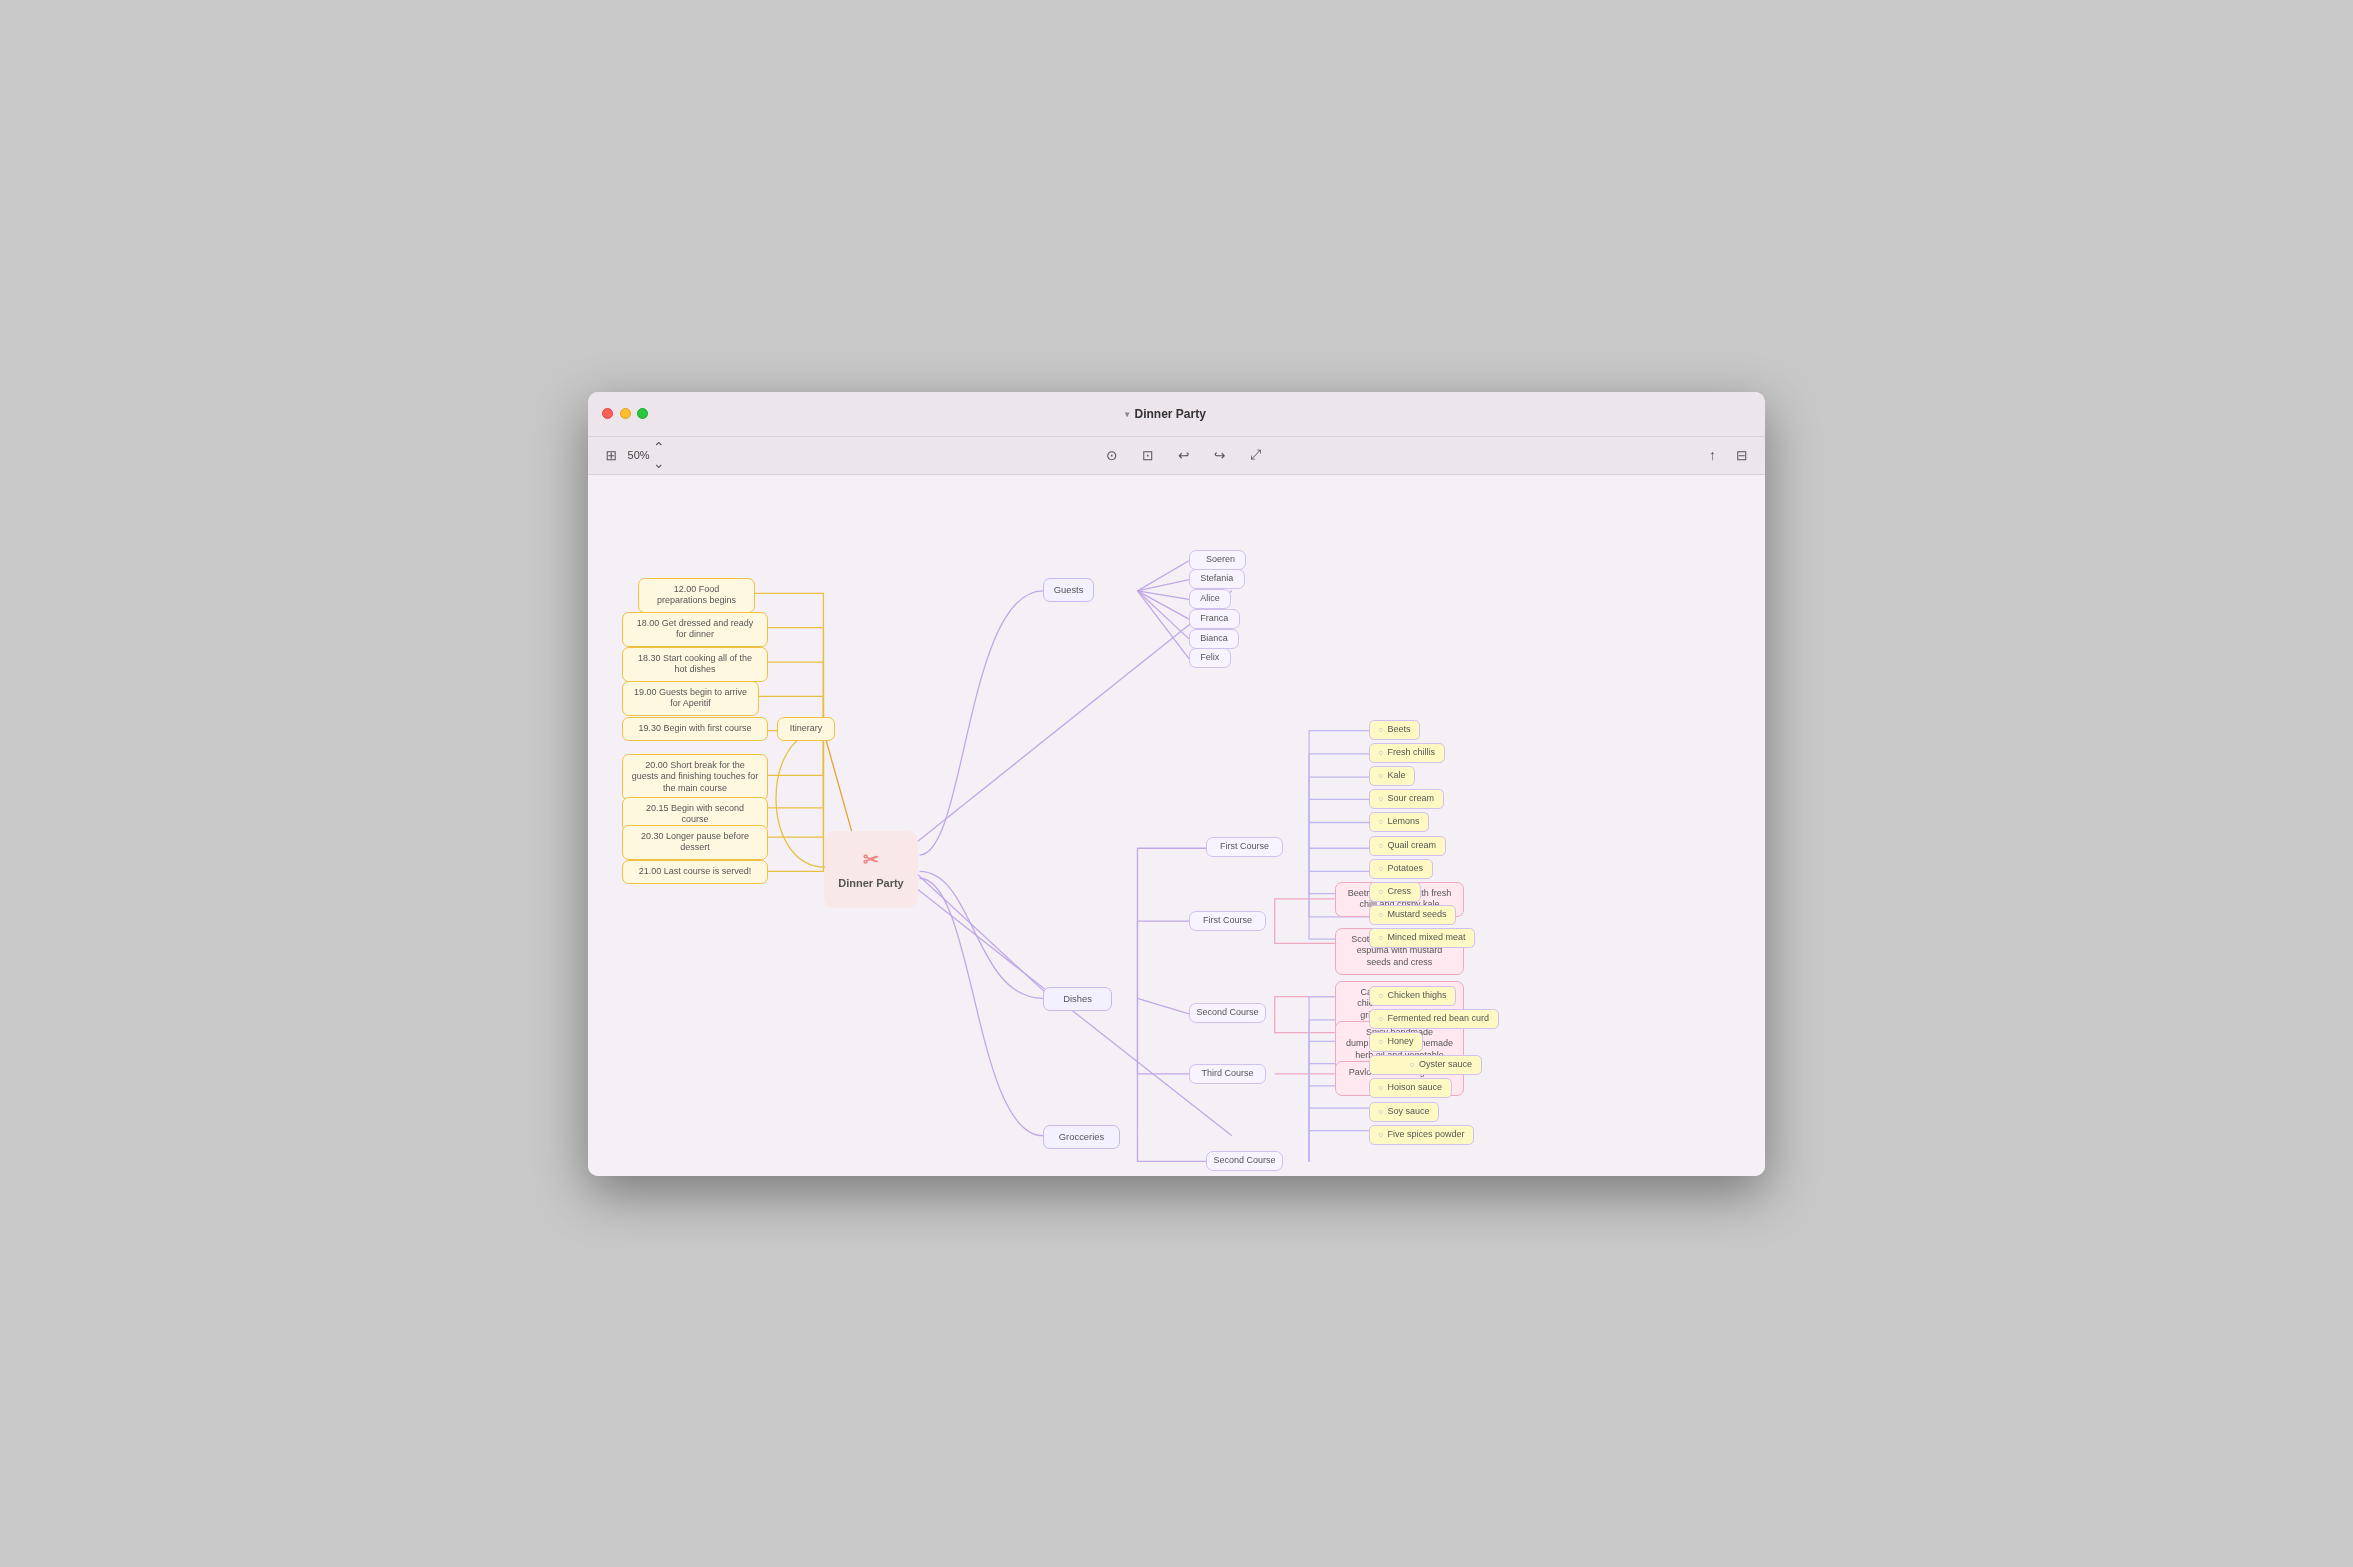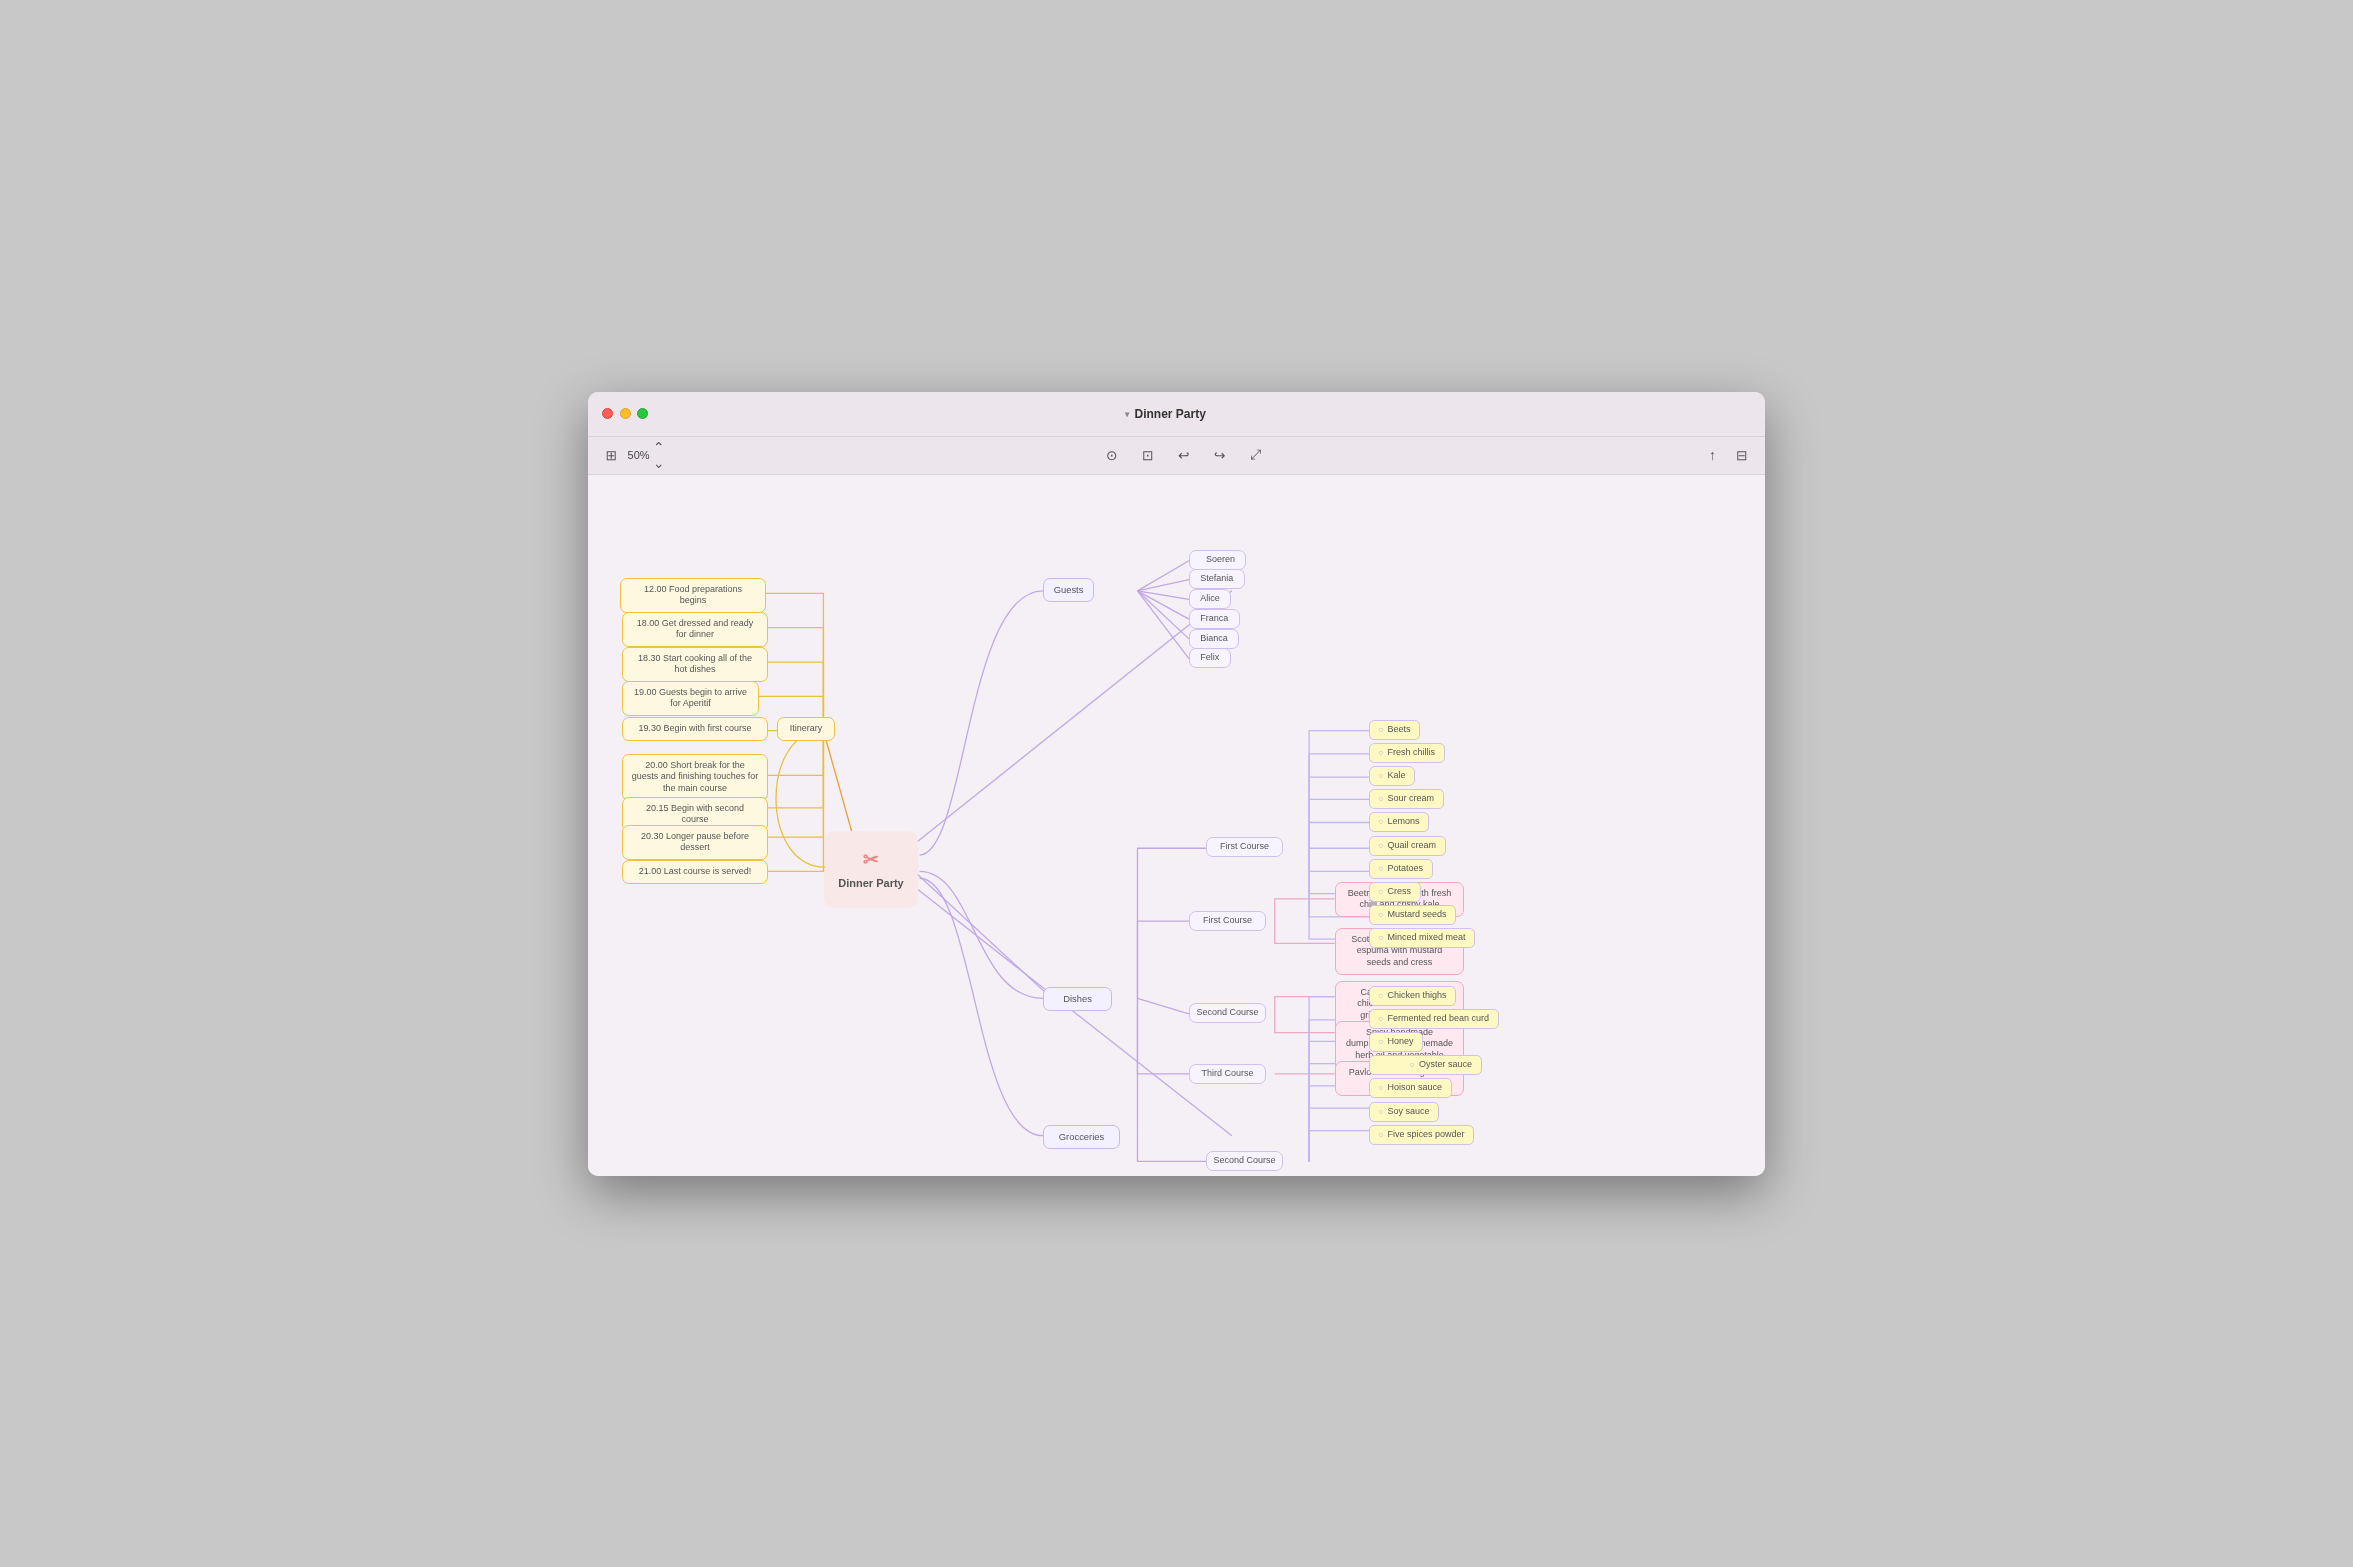--- a/index.html
+++ b/index.html
@@ -320,21 +320,21 @@
         <path d="M 840 800 L 840 686 L 910 686" stroke="#c0b8f0" stroke-width="1.5" fill="none"></path>
         <path d="M 840 800 L 840 712 L 910 712" stroke="#c0b8f0" stroke-width="1.5" fill="none"></path>
         <path d="M 840 800 L 840 738 L 910 738" stroke="#c0b8f0" stroke-width="1.5" fill="none"></path>
         <path d="M 840 800 L 840 764 L 910 764" stroke="#c0b8f0" stroke-width="1.5" fill="none"></path>
       </svg>
 
       <div class="node node-yellow" style="left:189px; top:242px; width:58px;">
         <span>Itinerary</span>
       </div>
 
-      <div class="node node-yellow" style="left:32px; top:103px; width:146px;">
+      <div class="node node-yellow" style="left:50px; top:103px; width:117px;">
         <span>12.00 Food preparations begins</span>
       </div>
       <div class="node node-yellow" style="left:34px; top:137px; width:146px;">
         <span>18.00 Get dressed and ready for dinner</span>
       </div>
       <div class="node node-yellow" style="left:34px; top:172px; width:146px;">
         <span>18.30 Start cooking all of the hot dishes</span>
       </div>
       <div class="node node-yellow" style="left:34px; top:206px; width:137px;">
         <span>19.00 Guests begin to arrive for Aperitif</span>
@@ -419,21 +419,21 @@
       <div class="node node-light-purple" style="left:618px; top:362px; width:77px; text-align:center;">
         <span>First Course</span>
       </div>
 
       <div class="node node-circle-purple" style="left:781px; top:245px;">
         <span>Beets</span>
       </div>
       <div class="node node-circle-purple" style="left:781px; top:268px;">
         <span>Fresh chillis</span>
       </div>
-      <div class="node node-circle-purple" style="left:781px; top:291px;border-radius:6px;">
+      <div class="node node-circle-purple" style="left:781px; top:291px;">
         <span>Kale</span>
       </div>
       <div class="node node-circle-purple" style="left:781px; top:314px;">
         <span>Sour cream</span>
       </div>
       <div class="node node-circle-purple" style="left:781px; top:337px;">
         <span>Lemons</span>
       </div>
       <div class="node node-circle-purple" style="left:781px; top:361px;">
         <span>Quail cream</span>

